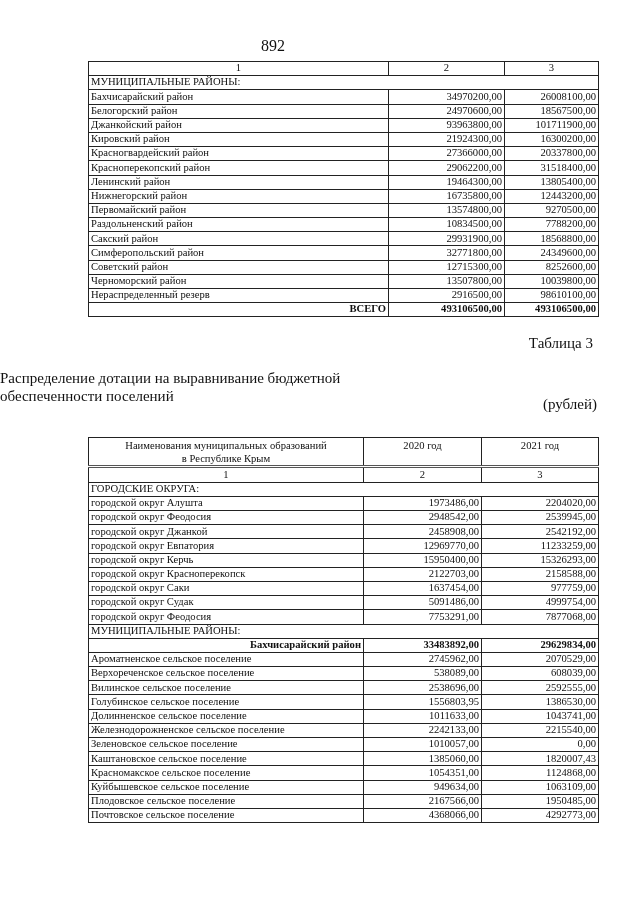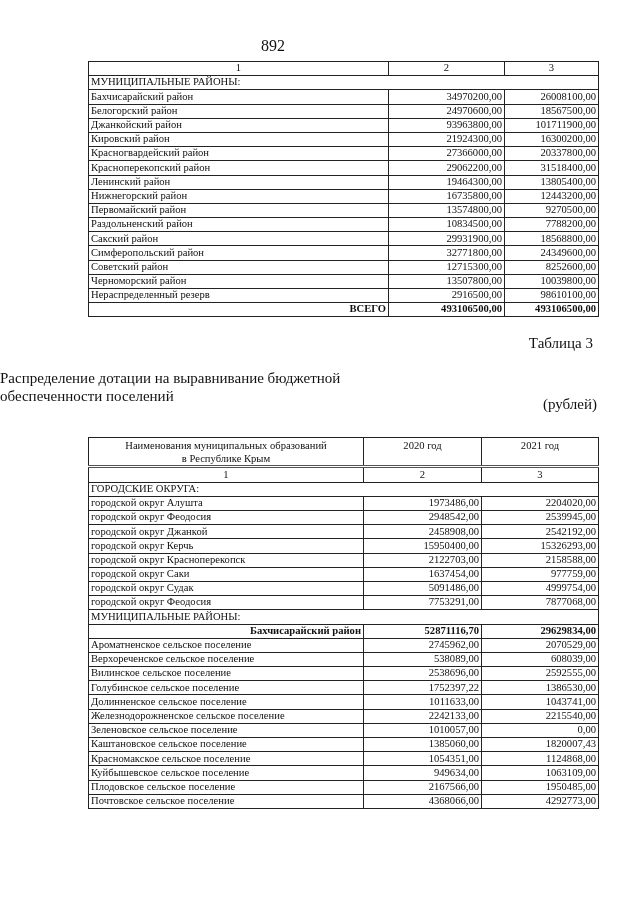--- a/index.html
+++ b/index.html
@@ -182,20 +182,25 @@
         <td>городской округ Феодосия</td>
         <td class="num">2948542,00</td>
         <td class="num">2539945,00</td>
       </tr>
       <tr>
         <td>городской округ Джанкой</td>
         <td class="num">2458908,00</td>
         <td class="num">2542192,00</td>
       </tr>
       <tr>
+        <td>городской округ Евпатория</td>
+        <td class="num">12969770,00</td>
+        <td class="num">11233259,00</td>
+      </tr>
+      <tr>
         <td>городской округ Керчь</td>
         <td class="num">15950400,00</td>
         <td class="num">15326293,00</td>
       </tr>
       <tr>
         <td>городской округ Красноперекопск</td>
         <td class="num">2122703,00</td>
         <td class="num">2158588,00</td>
       </tr>
       <tr>
@@ -211,41 +216,41 @@
       <tr>
         <td>городской округ Феодосия</td>
         <td class="num">7753291,00</td>
         <td class="num">7877068,00</td>
       </tr>
       <tr class="section">
         <td colspan="3">МУНИЦИПАЛЬНЫЕ РАЙОНЫ:</td>
       </tr>
       <tr class="bold">
         <td>Бахчисарайский район</td>
-        <td class="num">52871116,70</td>
+        <td class="num">33483892,00</td>
         <td class="num">29629834,00</td>
       </tr>
       <tr>
         <td>Ароматненское сельское поселение</td>
         <td class="num">2745962,00</td>
         <td class="num">2070529,00</td>
       </tr>
       <tr>
         <td>Верхореченское сельское поселение</td>
         <td class="num">538089,00</td>
         <td class="num">608039,00</td>
       </tr>
       <tr>
         <td>Вилинское сельское поселение</td>
         <td class="num">2538696,00</td>
         <td class="num">2592555,00</td>
       </tr>
       <tr>
         <td>Голубинское сельское поселение</td>
-        <td class="num">1752397,22</td>
+        <td class="num">1556803,95</td>
         <td class="num">1386530,00</td>
       </tr>
       <tr>
         <td>Долинненское сельское поселение</td>
         <td class="num">1011633,00</td>
         <td class="num">1043741,00</td>
       </tr>
       <tr>
         <td>Железнодорожненское сельское поселение</td>
         <td class="num">2242133,00</td>

